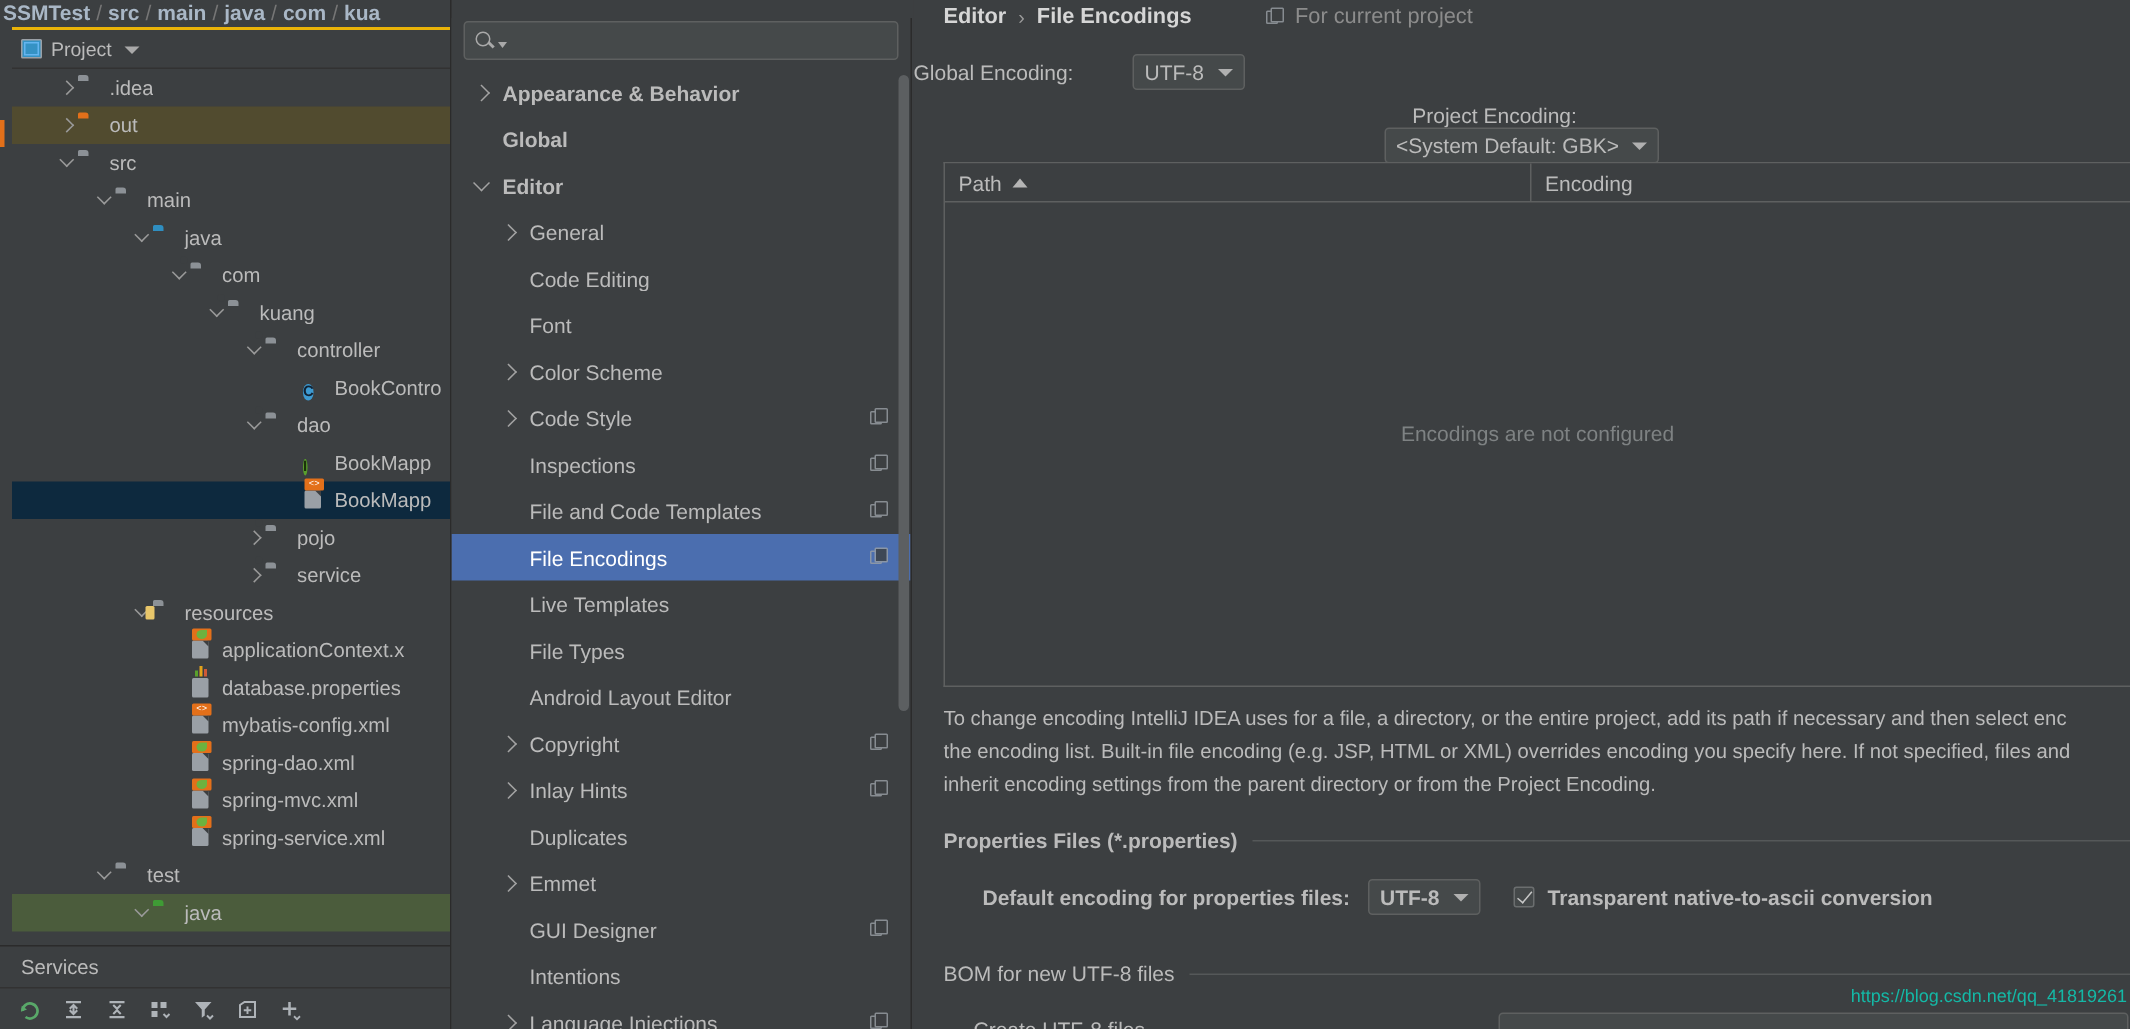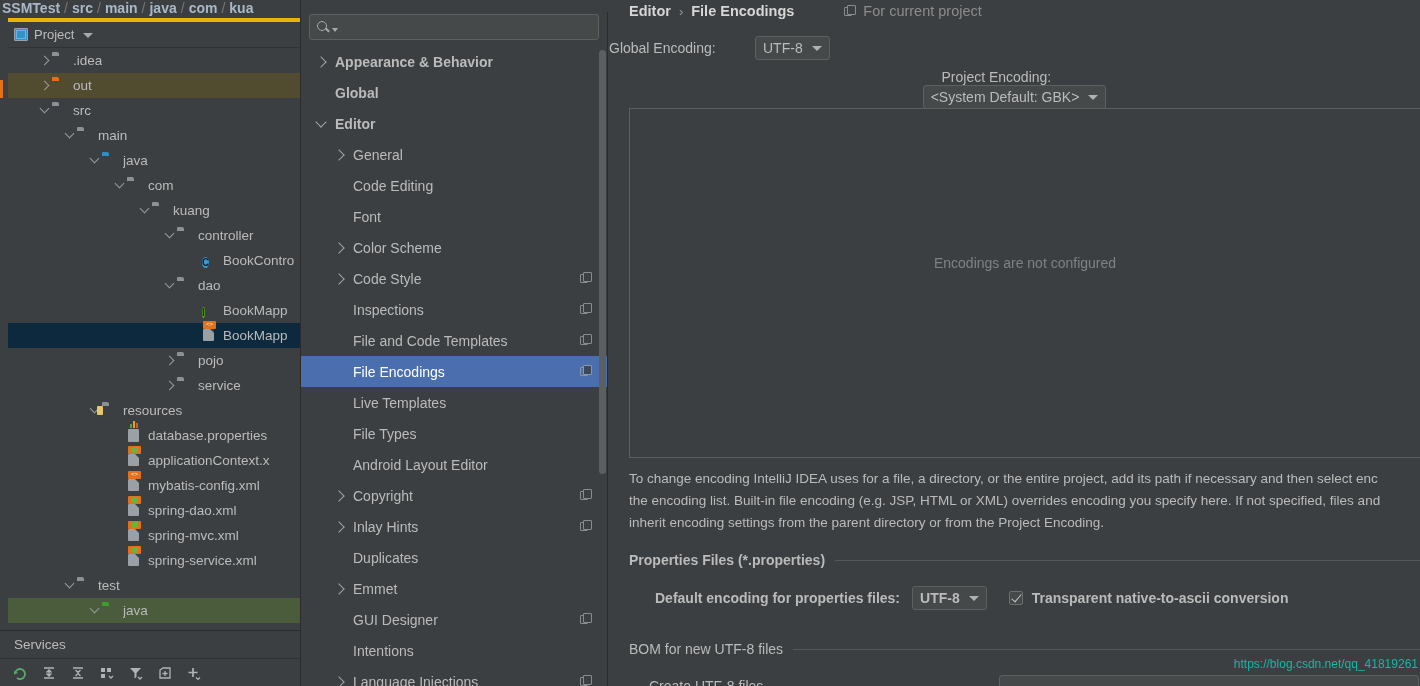--- a/index.html
+++ b/index.html
@@ -19,21 +19,21 @@
     position: absolute; left: 0; top: 0; width: 300px; height: 18px;
     background: #3c3f41; overflow: hidden; white-space: nowrap;
     font-size: 14px; font-weight: bold; color: #a9b7c6;
     padding-left: 2px; line-height: 16px;
   }
   .ide-breadcrumb .crumb { color: #a9b7c6; font-weight: bold; }
   .ide-breadcrumb .sep { color: #767676; font-weight: normal; padding: 0 4px; }
 
   .ide-toolwin {
     position: absolute; left: 0; top: 18px; width: 300px; height: 612px;
-    background: #3c3f41; border-top: 4px solid #eab308;
+    background: #3c3f41; border-top: 2px solid #eab308;
   }
   .toolwin-header {
     height: 26px; display: flex; align-items: center;
     padding-left: 14px; gap: 6px; border-bottom: 1px solid #323232;
   }
   .proj-icon {
     width: 14px; height: 13px; border: 1px solid #9aa0a6; border-radius: 1px;
     background: #3592c4; display: inline-block; position: relative;
   }
   .proj-icon::after{
@@ -369,32 +369,32 @@
         </div>
         <div class="tree-row">
           <span style="width: 89px; flex: 0 0 auto;"></span>
           <span class="arrow d"></span>
           <span class="ticon"><span class="folder gray res"></span></span>
           <span class="tlabel">resources</span>
         </div>
         <div class="tree-row">
           <span style="width: 114px; flex: 0 0 auto;"></span>
           <span class="arrow"></span>
+          <span class="ticon"><span class="xmlfile leaf"><span class="pg"></span><span class="tag"></span></span></span>
+          <span class="tlabel">applicationContext.x</span>
+        </div>
+        <div class="tree-row">
+          <span style="width: 114px; flex: 0 0 auto;"></span>
+          <span class="arrow"></span>
           <span class="ticon"><span class="propfile"><span class="pg"></span><span class="bars">
                 <i style="left:0;height:4px;background:#5aa02c"></i>
                 <i style="left:3px;height:7px;background:#e3a41a"></i>
                 <i style="left:6px;height:5px;background:#d05a36"></i>
               </span></span></span>
           <span class="tlabel">database.properties</span>
-        </div>
-        <div class="tree-row">
-          <span style="width: 114px; flex: 0 0 auto;"></span>
-          <span class="arrow"></span>
-          <span class="ticon"><span class="xmlfile leaf"><span class="pg"></span><span class="tag"></span></span></span>
-          <span class="tlabel">applicationContext.x</span>
         </div>
         <div class="tree-row">
           <span style="width: 114px; flex: 0 0 auto;"></span>
           <span class="arrow"></span>
           <span class="ticon"><span class="xmlfile"><span class="pg"></span><span class="tag">&lt;&gt;</span></span></span>
           <span class="tlabel">mybatis-config.xml</span>
         </div>
         <div class="tree-row">
           <span style="width: 114px; flex: 0 0 auto;"></span>
           <span class="arrow"></span>
@@ -662,20 +662,29 @@
 
       <div class="row field-row" style="margin-top:9px;flex-direction:column;">
         <span class="field-label" style="width:146px;">Project Encoding:</span>
         <span class="combo">
           <span>&lt;System Default: GBK&gt;</span>
           <span class="arr"></span>
         </span>
       </div>
 
       <div class="table-box">
+        <div class="table-head">
+          <div class="th path">
+            <span>Path</span>
+            <span class="sort-asc"></span>
+          </div>
+          <div class="th">
+            <span>Encoding</span>
+          </div>
+        </div>
         <div class="table-body">
           <span class="empty-text">Encodings are not configured</span>
         </div>
       </div>
 
       <div class="help-text" id="help-text">
           <div>To change encoding IntelliJ IDEA uses for a file, a directory, or the entire project, add its path if necessary and then select enc</div>
           <div>the encoding list. Built-in file encoding (e.g. JSP, HTML or XML) overrides encoding you specify here. If not specified, files and</div>
           <div>inherit encoding settings from the parent directory or from the Project Encoding.</div>
         </div>

